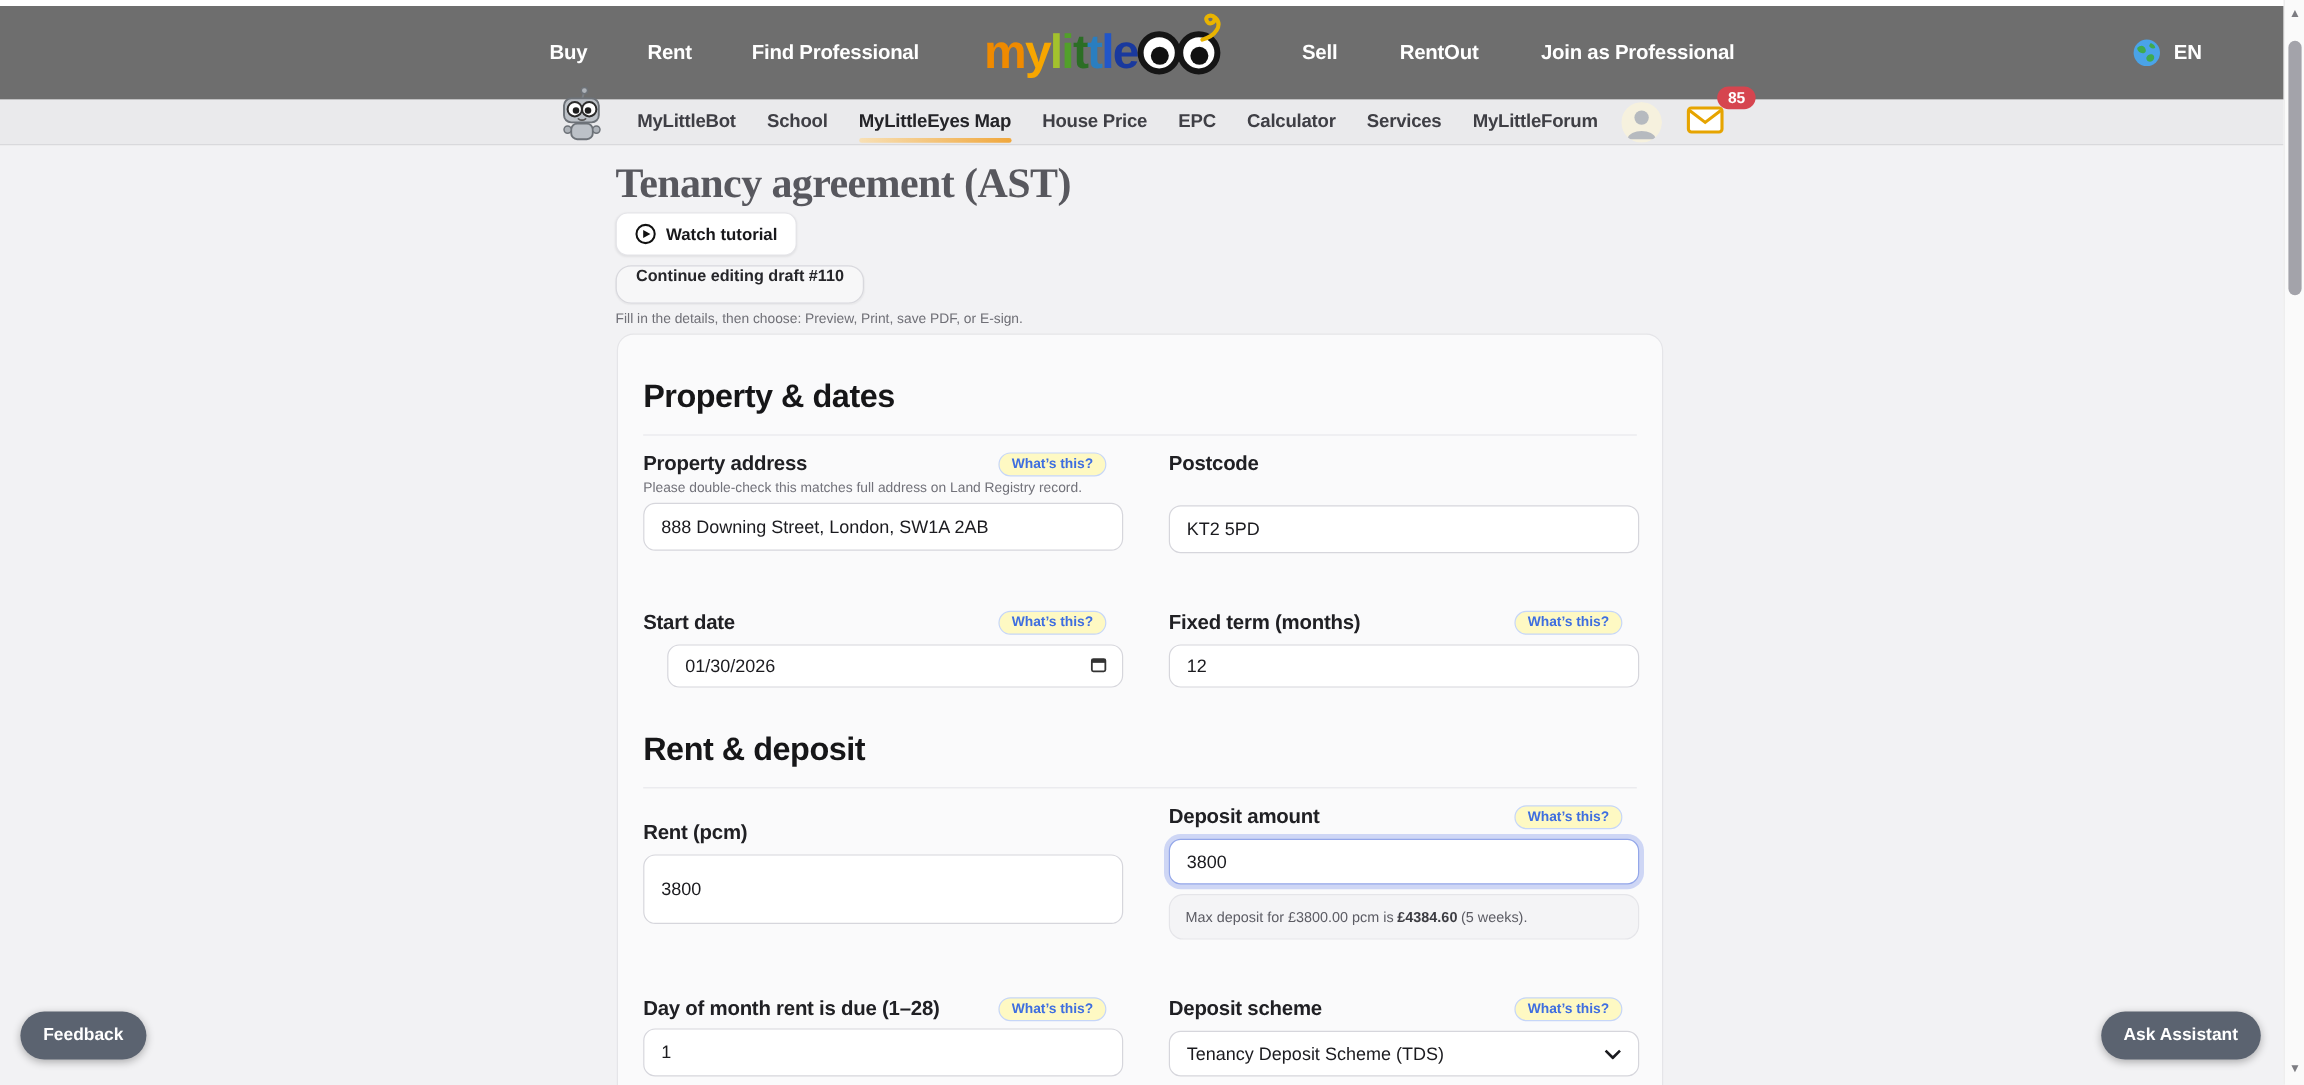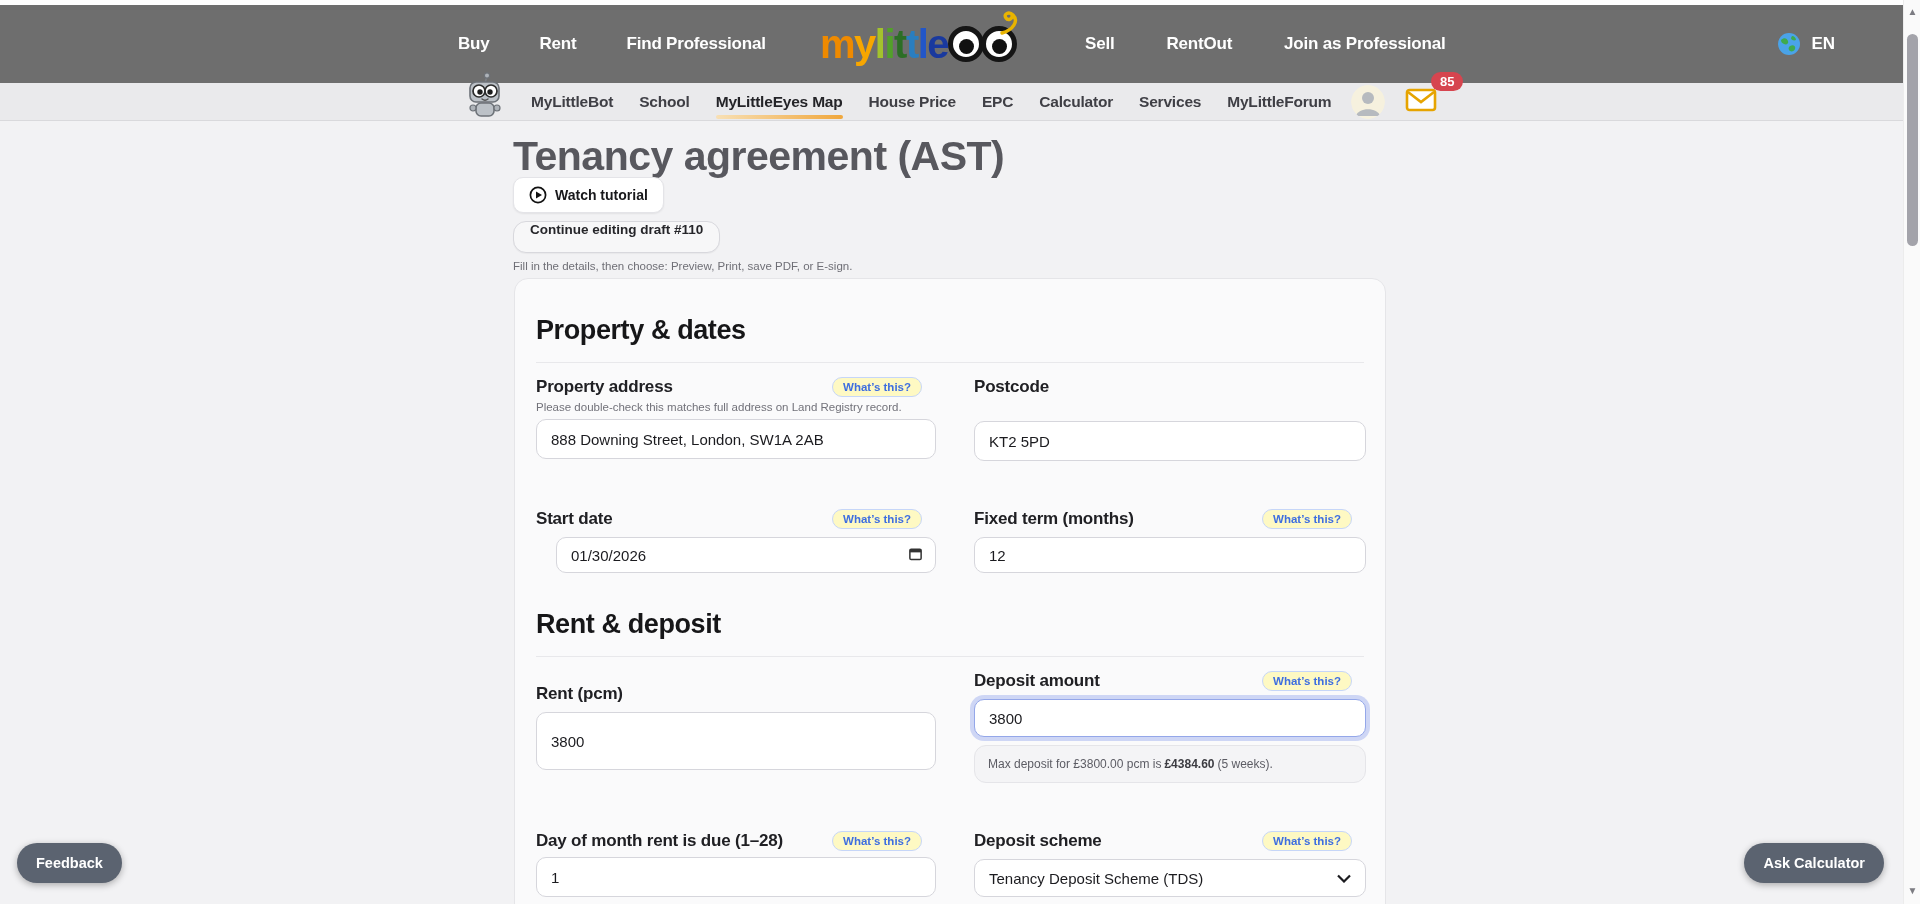--- a/index.html
+++ b/index.html
@@ -33,22 +33,22 @@
   .subnav-item.active { color:#242428; }
   .subnav-item.active::after { content:""; position:absolute; left:0; right:0; bottom:-8px; height:4px;
         border-radius:3px; background:linear-gradient(90deg,#f8e0b5,#f0a73c); }
   .robot { margin-top:-12px; }
   .avatar { width:34px; height:34px; border-radius:50%; overflow:hidden; margin-left:-6px; cursor:pointer; }
   .mailwrap { position:relative; margin-left:-6px; cursor:pointer; }
   .badge { position:absolute; top:-16px; right:-26px; background:#d6454f; color:#fff; font-size:13px;
            font-weight:700; border-radius:11px; padding:2px 9px; }
 
   
-  .page-title { position:absolute; left:513px; top:133px; font-size:41px; font-weight:700; color:#58585e;
-                letter-spacing:-0.5px; }
+  .page-title { position:absolute; left:513px; top:133px; font-size:35px; font-weight:700; color:#58585e;
+                letter-spacing:-0.5px;font-family:Liberation Serif, serif; }
   .btn-tutorial { position:absolute; left:513px; top:177px; height:36px; display:inline-flex; align-items:center;
       gap:8px; padding:0 15px; background:#fff; border:1px solid #e4e4e8; border-radius:10px;
       box-shadow:0 1px 2px rgba(0,0,0,.07); font-size:14px; font-weight:700; color:#18181b; cursor:pointer; }
   .btn-draft { position:absolute; left:513px; top:221px; height:32px; display:inline-flex; align-items:flex-start;
       padding:0 16px; background:#f7f7f8; border:1px solid #d8d8dd; border-radius:13px;
       font-size:13.5px; font-weight:700; color:#26262a; cursor:pointer; box-shadow:0 1px 1px rgba(0,0,0,.04); }
   .instructions { position:absolute; left:513px; top:260px; font-size:11.5px; color:#6f6f76; }
 
   
   .card { position:absolute; left:514px; top:278px; width:872px; height:700px; background:#fafafb;
@@ -283,20 +283,20 @@
         </svg>
       </div>
     </div>
   </div>
 </section>
 
 <button class="float-btn feedback">
   <span>Feedback</span>
 </button>
 <button class="float-btn ask">
-  <span>Ask Calculator</span>
+  <span>Ask Assistant</span>
 </button>
 
 <div class="scrollbar">
   <div class="sb-arrow sb-up">▲</div>
   <div class="sb-thumb"></div>
   <div class="sb-arrow sb-down">▼</div>
 </div>
 
 </body></html>

